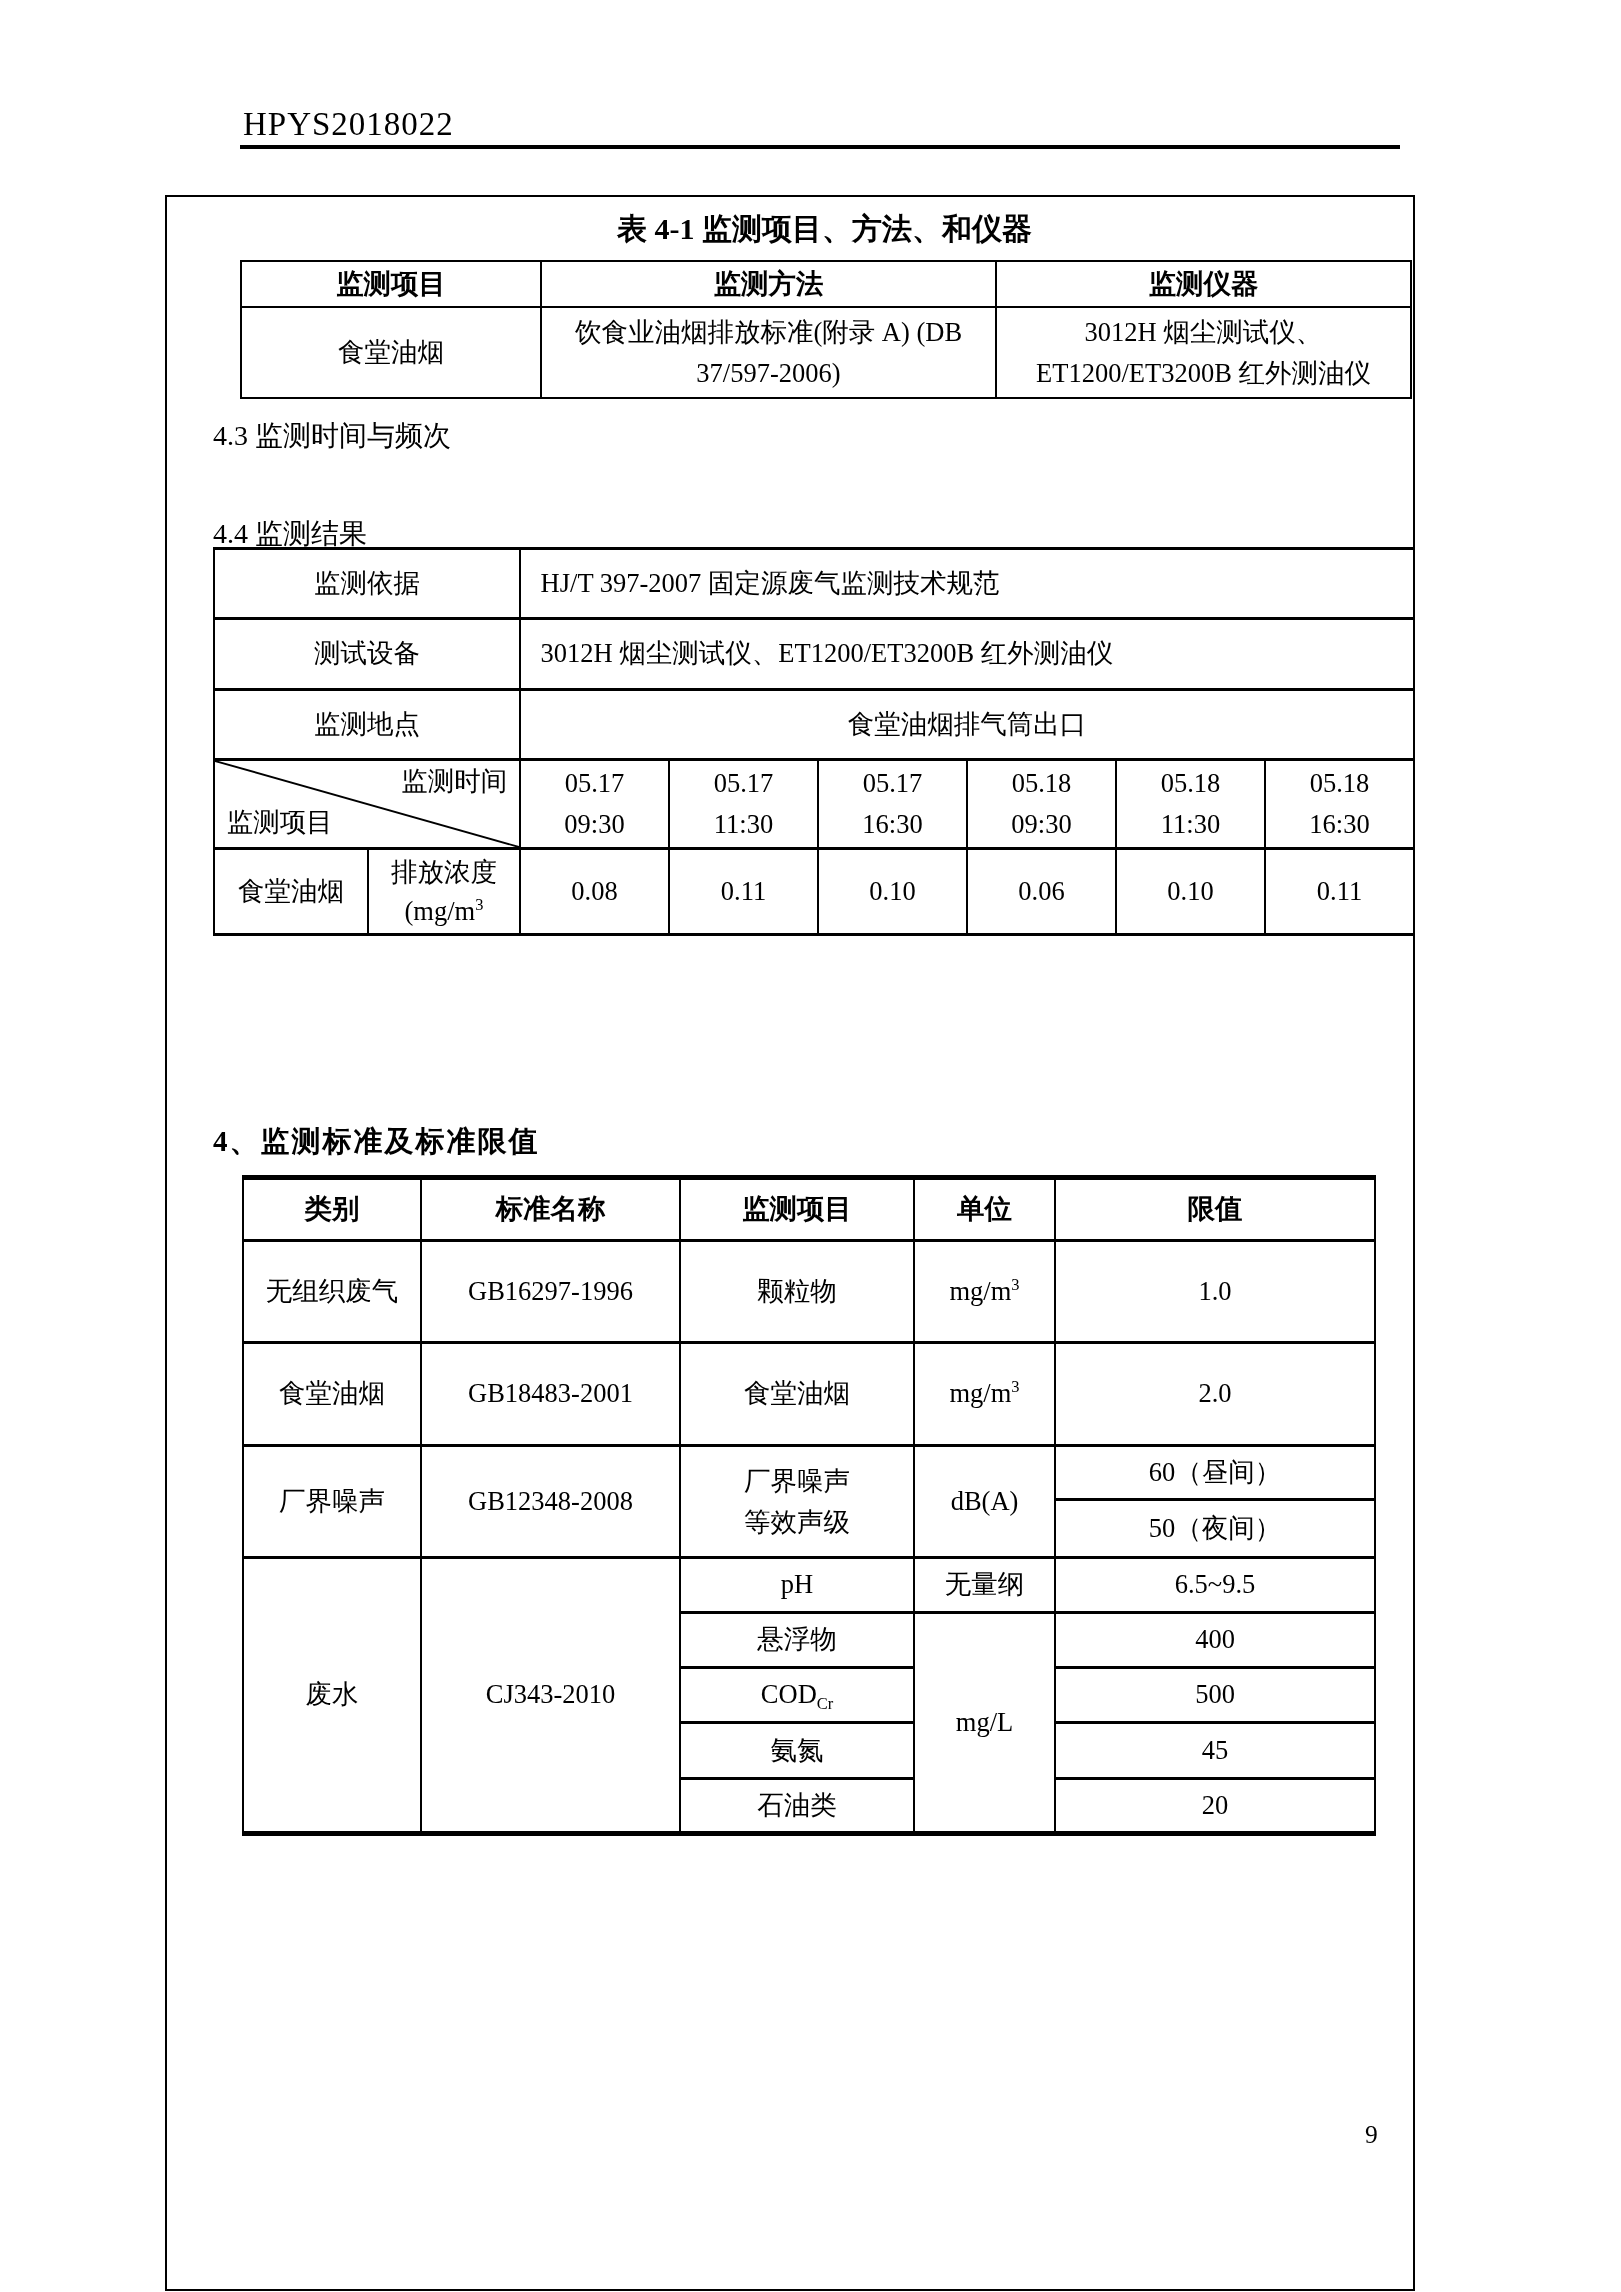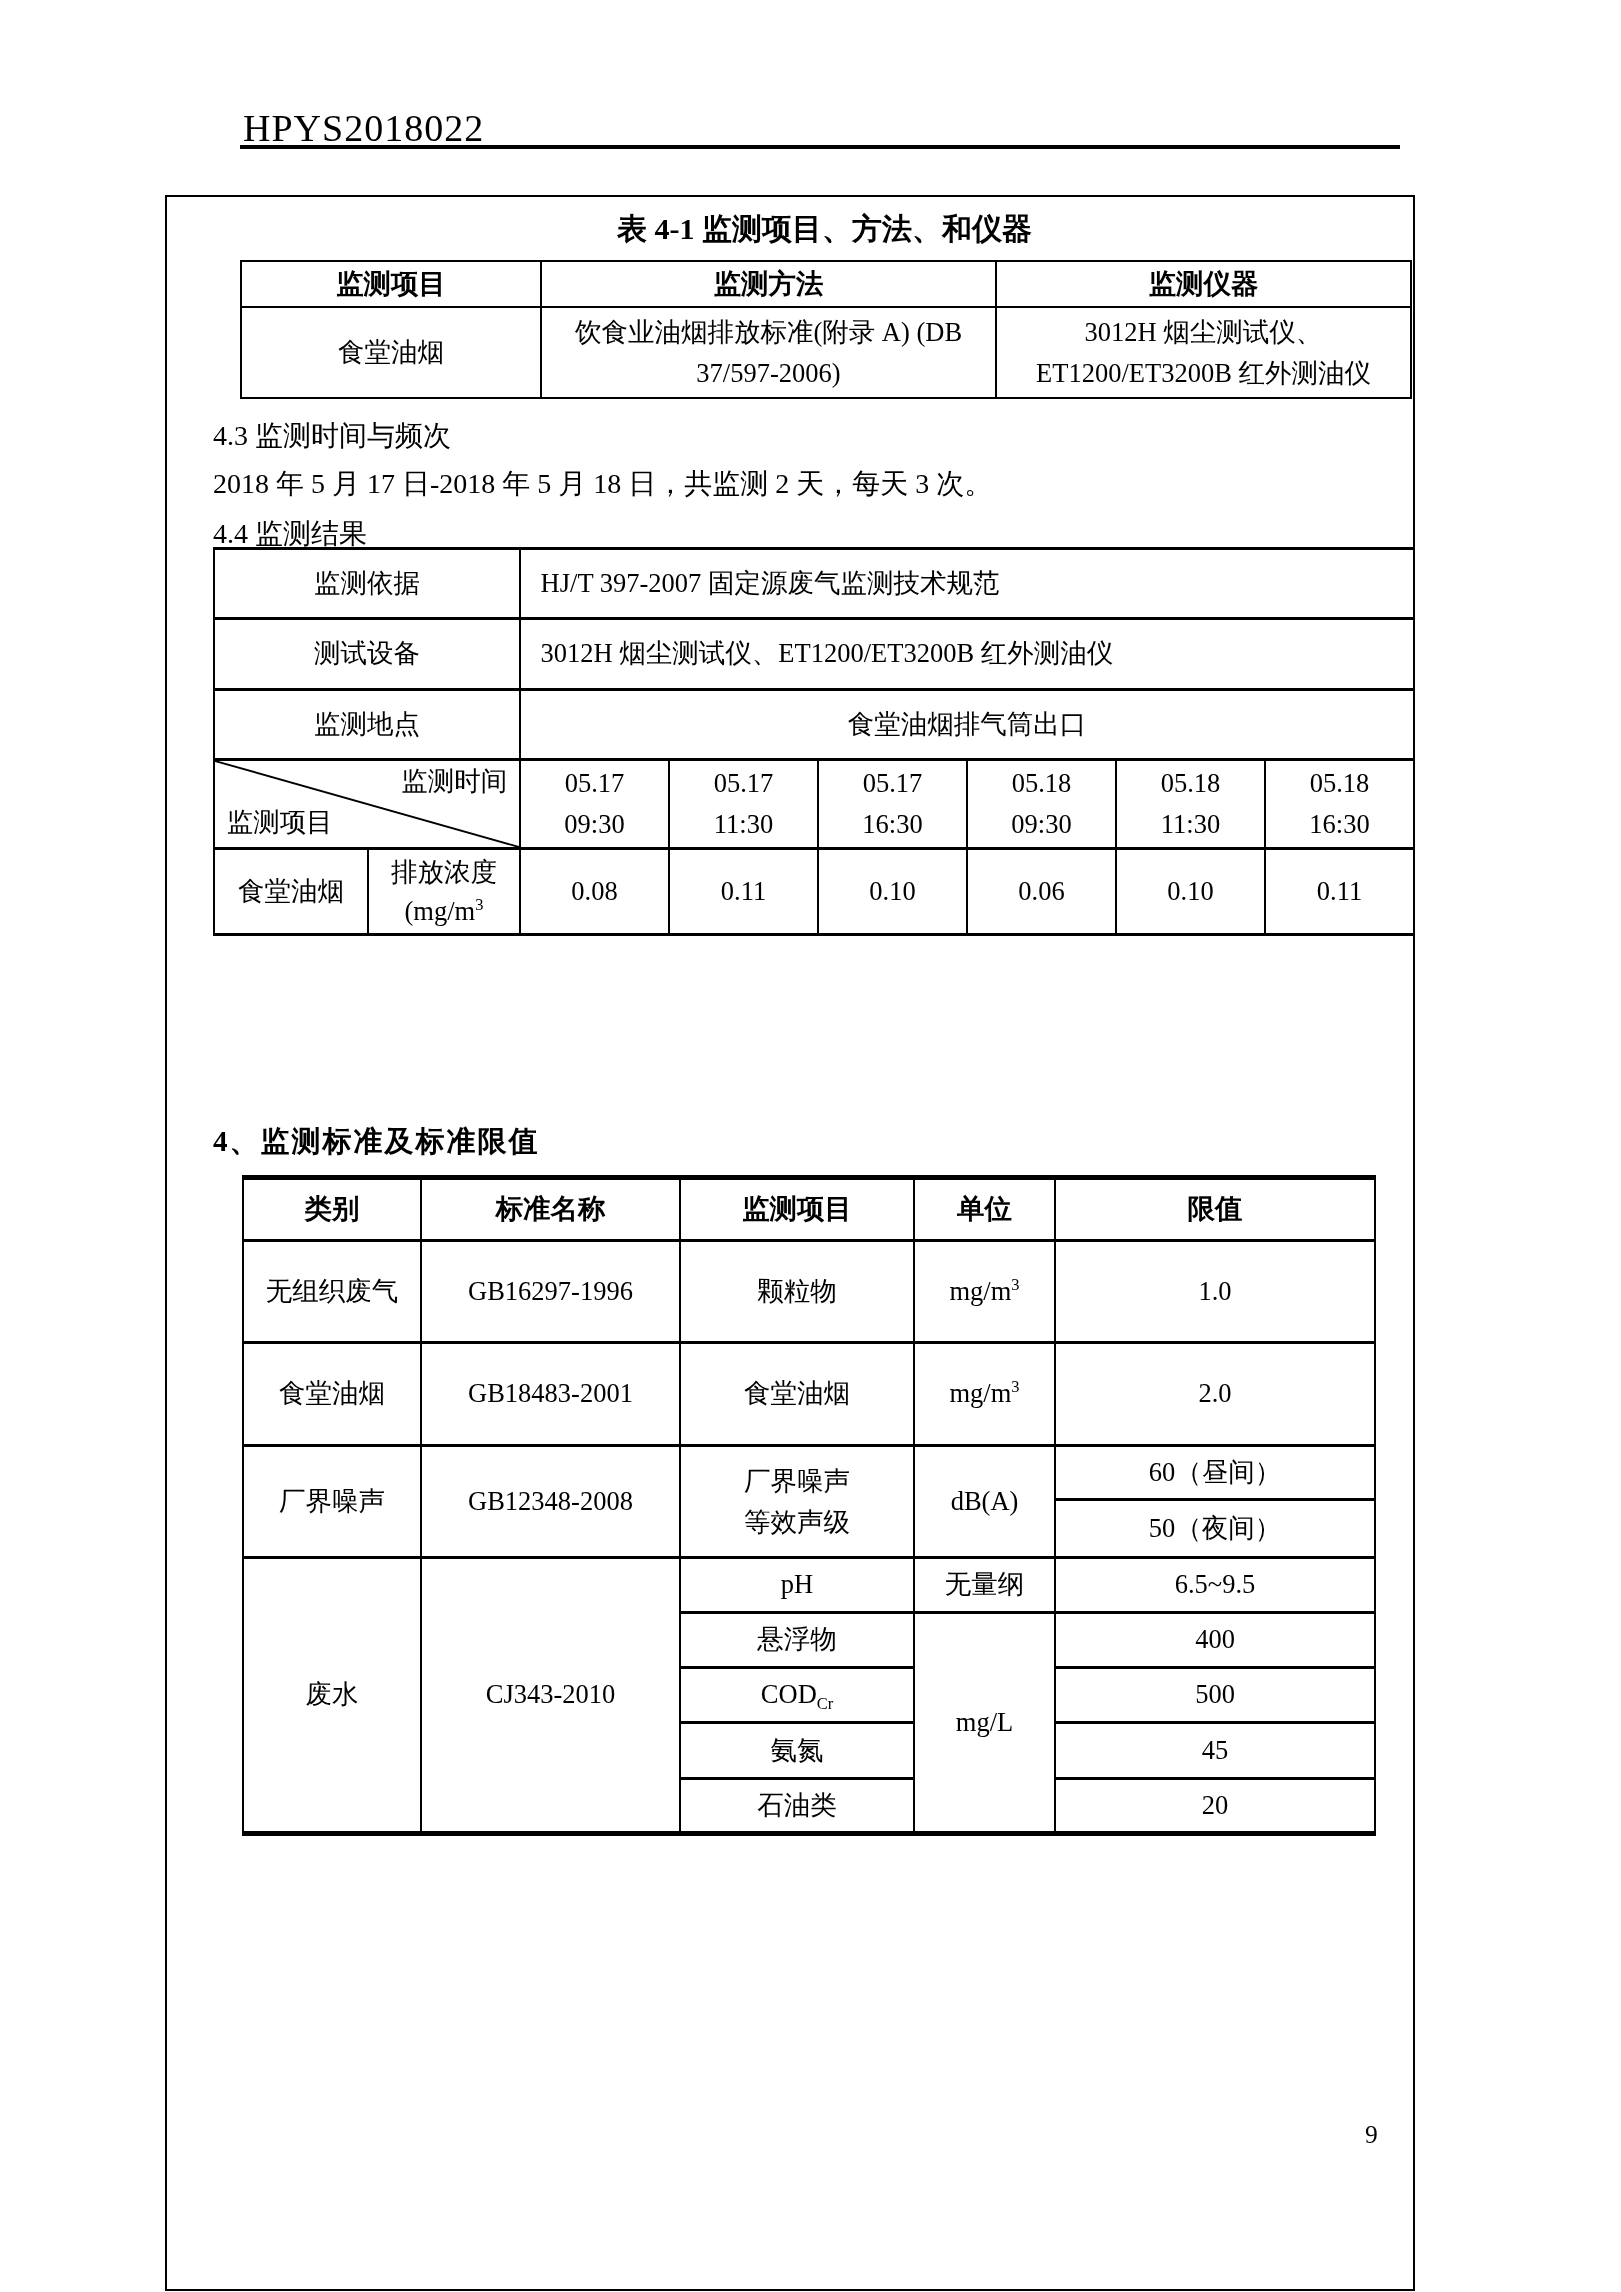--- a/index.html
+++ b/index.html
@@ -8,21 +8,21 @@
     width: 1621px;
     height: 2293px;
     background: #ffffff;
     font-family: "Liberation Serif", "DejaVu Serif", serif;
     color: #000;
     overflow: hidden;
   }
   .abs { position: absolute; }
 
   
-  #header-code { left: 243px; top: 106px; font-size: 38px; letter-spacing: 1px; }
+  #header-code { left: 243px; top: 106px; font-size: 33px; letter-spacing: 1px; }
   #header-rule { left: 240px; top: 145px; width: 1160px; height: 3.9px; background: #000; }
 
   
   #content-box {
     left: 165px; top: 195px;
     width: 1246px; height: 2092px;
     border: 2px solid #000;
   }
 
   #table1-title {
@@ -112,21 +112,20 @@
         </td>
         <td class="two-line">
           <div>3012H 烟尘测试仪、</div>
           <div>ET1200/ET3200B 红外测油仪</div>
         </td>
       </tr>
     </tbody>
       </table>
 
     <div class="abs body-text" id="sec43-heading">4.3 监测时间与频次</div>
-    <div class="abs body-text" id="sec43-body">2018 年 5 月 17 日-2018 年 5 月 18 日，共监测 2 天，每天 3 次。</div>
     <div class="abs body-text" id="sec44-heading">4.4 监测结果</div>
 
     <table class="abs doc-table" id="table2">
       <colgroup>
         <col style="width:154px">
           <col style="width:152px">
         <col style="width:149px">
           <col style="width:149px">
           <col style="width:149px">
         <col style="width:149px">

